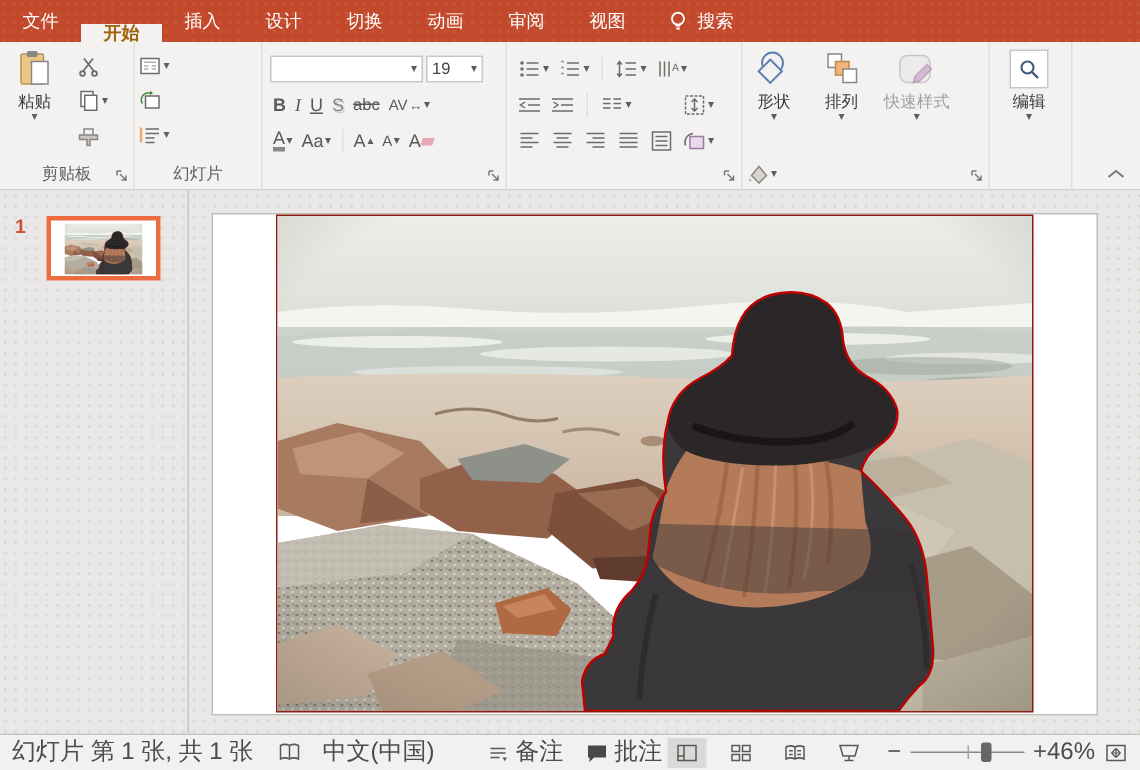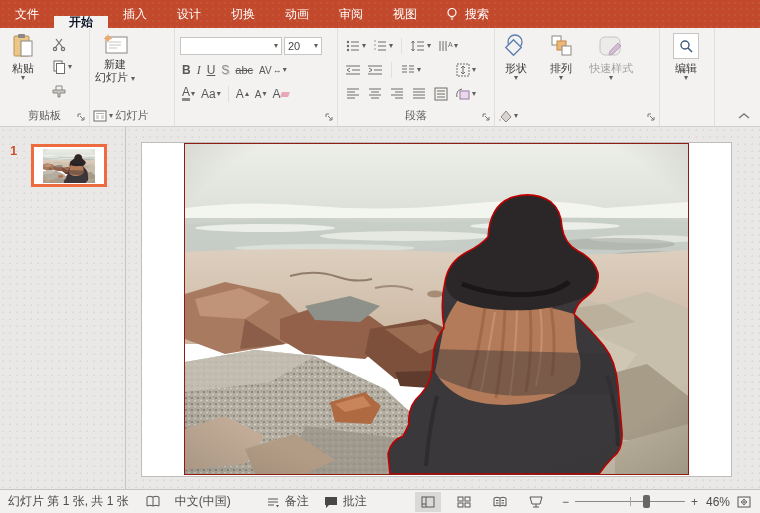--- a/index.html
+++ b/index.html
@@ -2,21 +2,21 @@
 <html lang="zh"><head>
 <meta charset="utf-8">
 <style>
   html,body{margin:0;padding:0;}
   body{width:760px;height:513px;overflow:hidden;font-family:"Liberation Sans",sans-serif;
        -webkit-font-smoothing:antialiased;background:#E9E8E6;position:relative;}
   
   .tabbar{height:28px;background:#C2492B;display:flex;align-items:stretch;color:#fff;font-size:12px;
     background-image:radial-gradient(rgba(255,255,255,.06) 1px,transparent 1px);background-size:6px 6px;}
   .tab{display:flex;align-items:center;padding:0 15px;cursor:default;white-space:nowrap;}
-  .tab.active{background:#F3F2F1;color:#0f172a;font-weight:bold;margin-top:16px;}
+  .tab.active{background:#F3F2F1;color:#a16207;font-weight:bold;margin-top:16px;}
   .tab-search{display:flex;align-items:center;gap:5px;padding:0 12px;}
   .share{margin-left:auto;display:flex;align-items:center;gap:5px;padding:0 14px;}
   
   .ribbon{height:98px;background:#F3F2F1;border-bottom:1px solid #D2D0CE;position:relative;font-size:11px;color:#3B3A39;}
   .grp{position:absolute;top:0;height:98px;border-right:1px solid #E1DFDD;box-sizing:border-box;}
   .grp-label{position:absolute;bottom:3px;left:0;right:0;text-align:center;color:#605E5C;font-size:11px;display:flex;align-items:center;justify-content:center;gap:2px;}
   .launcher{position:absolute;bottom:4px;right:3px;width:9px;height:9px;}
   .bigbtn{display:inline-flex;flex-direction:column;align-items:center;justify-content:flex-start;padding-top:5px;height:72px;box-sizing:border-box;vertical-align:top;}
   .bigbtn .cap{margin-top:3px;line-height:13px;text-align:center;}
   .caret{font-size:8px;color:#605E5C;line-height:6px;}
@@ -36,21 +36,21 @@
     background:#E9E8E6;background-image:radial-gradient(#DCDAD7 1px,transparent 1px);background-size:7px 7px;}
   .panel{position:absolute;left:0;top:0;bottom:0;width:126px;border-right:1px solid #C6C4C2;box-sizing:border-box;}
   .slide-num{position:absolute;left:10px;top:16px;color:#CA5332;font-weight:bold;font-size:13px;}
   .thumb{position:absolute;left:31px;top:17px;width:70px;height:37px;border:3px solid #EC6B3F;background:#fff;
     display:flex;align-items:center;justify-content:center;}
   .canvas{position:absolute;left:126px;top:0;right:0;bottom:0;}
   .slide{position:absolute;left:15px;top:15px;width:589px;height:333px;background:#fff;border:1px solid #BFBDBB;box-sizing:content-box;}
   .photo{position:absolute;left:42px;top:0px;width:503px;height:330px;border:1px solid #8F1B13;}
   
   .status{position:absolute;left:0;right:0;bottom:0;height:24px;background:#F2F1F0;border-top:1px solid #C6C4C2;
-    display:flex;align-items:center;font-size:12px;color:#4E4C4A;box-sizing:border-box;padding:0 8px;}
+    display:flex;align-items:center;font-size:16px;color:#4E4C4A;box-sizing:border-box;padding:0 8px;}
   .st{display:flex;align-items:center;gap:4px;white-space:nowrap;}
   .viewbtn{width:26px;height:20px;display:flex;align-items:center;justify-content:center;margin:0 3px;}
   .viewbtn.sel{background:#DBD9D7;}
   .ztrack{width:110px;height:1px;background:#8A8886;position:relative;margin:0 6px;}
   .zthumb{position:absolute;left:62%;top:-6px;width:7px;height:13px;background:#666;border-radius:2px;}
   .ztick{position:absolute;left:50%;top:-4px;width:1px;height:9px;background:#A9A7A5;}
   .zpct{width:32px;text-align:right;margin-right:6px;}
 </style>
 </head>
 <body>
@@ -109,29 +109,20 @@
     </div>
     <div class="grp-label">
         <span>剪贴板</span>
       </div>
     <svg class="launcher" viewBox="0 0 9 9">
       <path d="M1 1 h3 M1 1 v3 M3 3 l4 4 M7 4 v3 h-3" stroke="#7A7874" fill="none"></path>
     </svg>
   </div>
 
   <div class="grp" style="left:90px;width:85px">
-    <div class="bigbtn" style="width:50px">
-      <svg width="26" height="22" viewBox="0 0 26 22">
-        <rect x="4" y="4" width="21" height="16" fill="#fff" stroke="#8A8886"></rect>
-        <path d="M7 9 h12 M7 12 h12 M7 15 h8" stroke="#C8C6C4"></path>
-        <path d="M6 1 l1.4 3 3 1.4 -3 1.4 -1.4 3 -1.4 -3 -3 -1.4 3 -1.4 z" fill="#F0A868"></path>
-      </svg>
-      <span class="cap"><span>新建</span><br>
-      <span>幻灯片</span> <span class="caret">▾</span></span>
-    </div>
     <div class="smallcol" style="width:32px">
       <span class="sbtn">
         <svg class="i" viewBox="0 0 16 16">
           <rect x="2" y="3" width="12" height="10" fill="#fff" stroke="#6E6C69"></rect>
           <path d="M4 5.5 h8 M4 8 h3 M4 10 h3 M9 8 h3 M9 10 h3" stroke="#B0AEAC"></path>
         </svg>
           <span class="caret">▾</span>
       </span>
       <span class="sbtn">
         <svg class="i" viewBox="0 0 16 16">
@@ -153,21 +144,21 @@
       </div>
   </div>
 
   <div class="grp" style="left:175px;width:163px">
     <div class="rowbox" style="padding-top:6px">
       <div class="combo" style="width:102px">
         <span></span>
         <span class="caret">▾</span>
       </div>
       <div class="combo" style="width:38px">
-        <span>20</span>
+        <span>19</span>
         <span class="caret">▾</span>
       </div>
     </div>
     <div class="rowbox">
       <span class="sbtn lt fb">B</span>
       <span class="sbtn lt fi">I</span>
       <span class="sbtn lt fu">U</span>
       <span class="sbtn lt fsd">S</span>
       <span class="sbtn lt fst">abc</span>
       <span class="sbtn">
@@ -292,23 +283,20 @@
         </svg>
       </span>
       <span class="sbtn">
         <svg class="i" viewBox="0 0 16 16">
           <rect x="5" y="5" width="9" height="8" fill="#EAD9EC" stroke="#9A7AA0"></rect>
           <path d="M2 11 a6 6 0 0 1 5 -8" fill="none" stroke="#6E6C69"></path>
         </svg>
           <span class="caret">▾</span>
       </span>
     </div>
-    <div class="grp-label">
-        <span>段落</span>
-      </div>
     <svg class="launcher" viewBox="0 0 9 9">
       <path d="M1 1 h3 M1 1 v3 M3 3 l4 4 M7 4 v3 h-3" stroke="#7A7874" fill="none"></path>
     </svg>
   </div>
 
   <div class="grp" style="left:495px;width:165px">
     <div class="bigbtn" style="width:42px">
       <svg width="28" height="26" viewBox="0 0 28 26">
         <circle cx="13" cy="9" r="7" fill="none" stroke="#5B7FB0" stroke-width="1.3"></circle>
         <rect x="6" y="9" width="11" height="11" transform="rotate(45 11.5 14.5)" fill="#F3F2F1" stroke="#5B7FB0" stroke-width="1.3"></rect>

